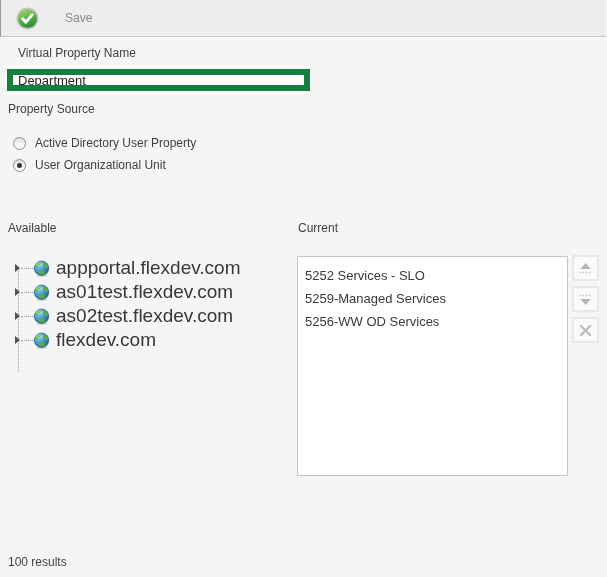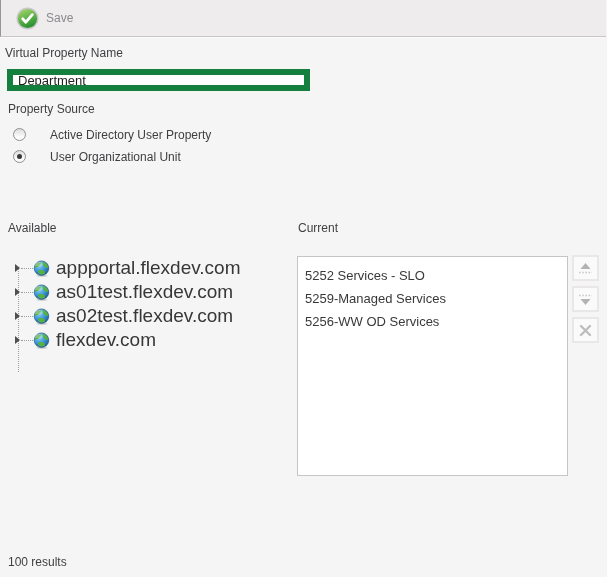--- a/index.html
+++ b/index.html
@@ -15,43 +15,43 @@
   .toolbar{
     position:absolute;left:0;top:0;width:606px;height:37px;
     background:#efecee;
     border-left:1px solid #97959c;
     border-bottom:1px solid #c9c6c8;
     box-shadow:0 1px 0 #fbfafb;
     display:flex;align-items:center;
     padding-left:9px;box-sizing:border-box;
   }
   .save-btn{
-    display:flex;align-items:center;gap:7px;
+    display:flex;align-items:center;gap:26px;
     background:transparent;border:none;padding:2px 6px;
     cursor:pointer;font-family:inherit;
   }
   .save-btn .icon-wrap{width:23px;height:23px;display:block;}
   .save-label{font-size:12px;color:#8b898b;}
   
   .sect-label{position:absolute;font-size:12px;color:#3f3e40;}
-  .lbl-name{left:5px;top:46px;}
+  .lbl-name{left:18px;top:46px;}
   .lbl-source{left:8px;top:102px;}
   .lbl-available{left:8px;top:221px;}
   .lbl-current{left:298px;top:221px;}
   .results{position:absolute;left:8px;top:555px;font-size:12px;color:#3f3e40;}
   
   .name-input{
     position:absolute;left:7px;top:69px;width:303px;height:22px;
     box-sizing:border-box;border:6px solid #15803d;background:#ffffff;
     font-family:inherit;font-size:13px;color:#1f1f1f;padding:1px 5px;
     outline:none;
   }
   
   .radios{position:absolute;left:13px;top:128px;display:flex;flex-direction:column;}
-  .radio-row{display:flex;align-items:flex-start;gap:24px;height:22px;cursor:pointer;}
+  .radio-row{display:flex;align-items:flex-end;gap:9px;height:22px;cursor:pointer;}
   .radio-circle{
     width:11px;height:11px;border-radius:50%;
     border:1px solid #8f8f8f;
     background:linear-gradient(180deg,#dddcdd 0%,#fbfbfb 70%);
     display:flex;align-items:center;justify-content:center;
     flex:0 0 auto;
   }
   .radio-circle .dot{width:5px;height:5px;border-radius:50%;background:transparent;}
   .radio-circle.checked .dot{background:#383838;}
   .radio-text{font-size:12px;color:#3f3e40;}

